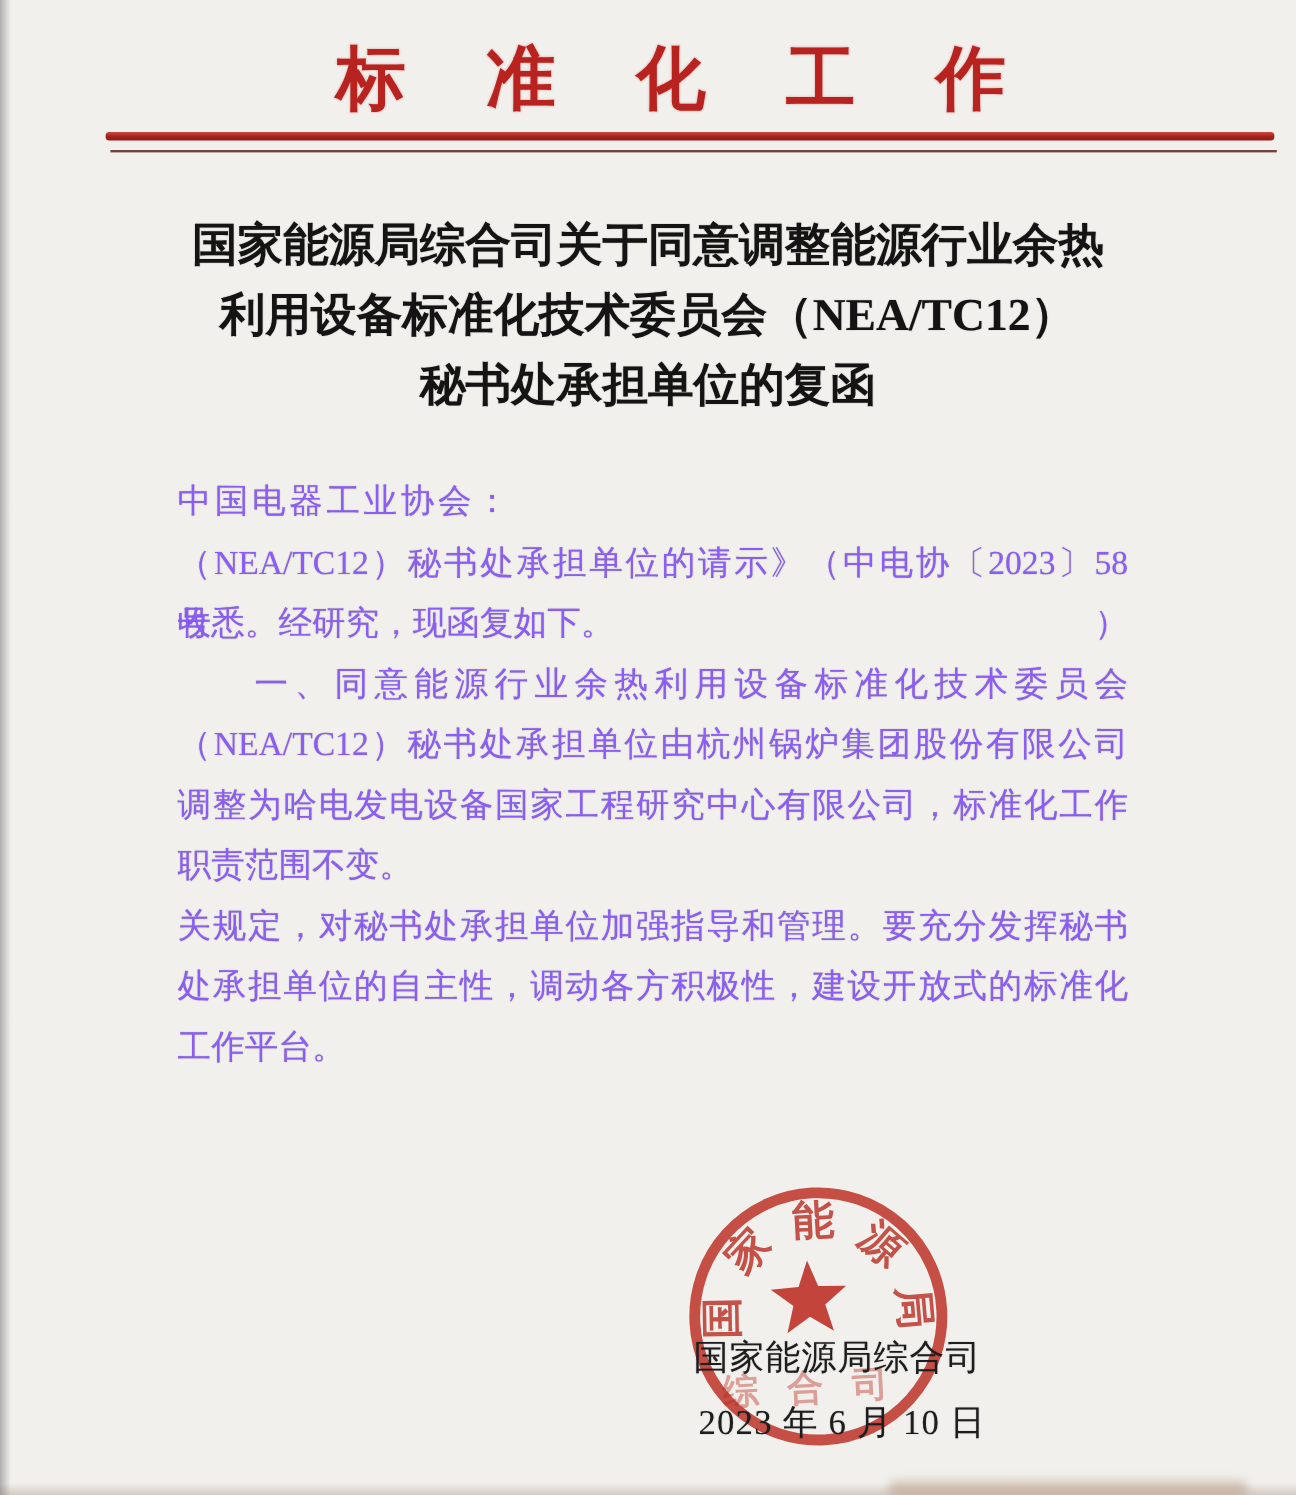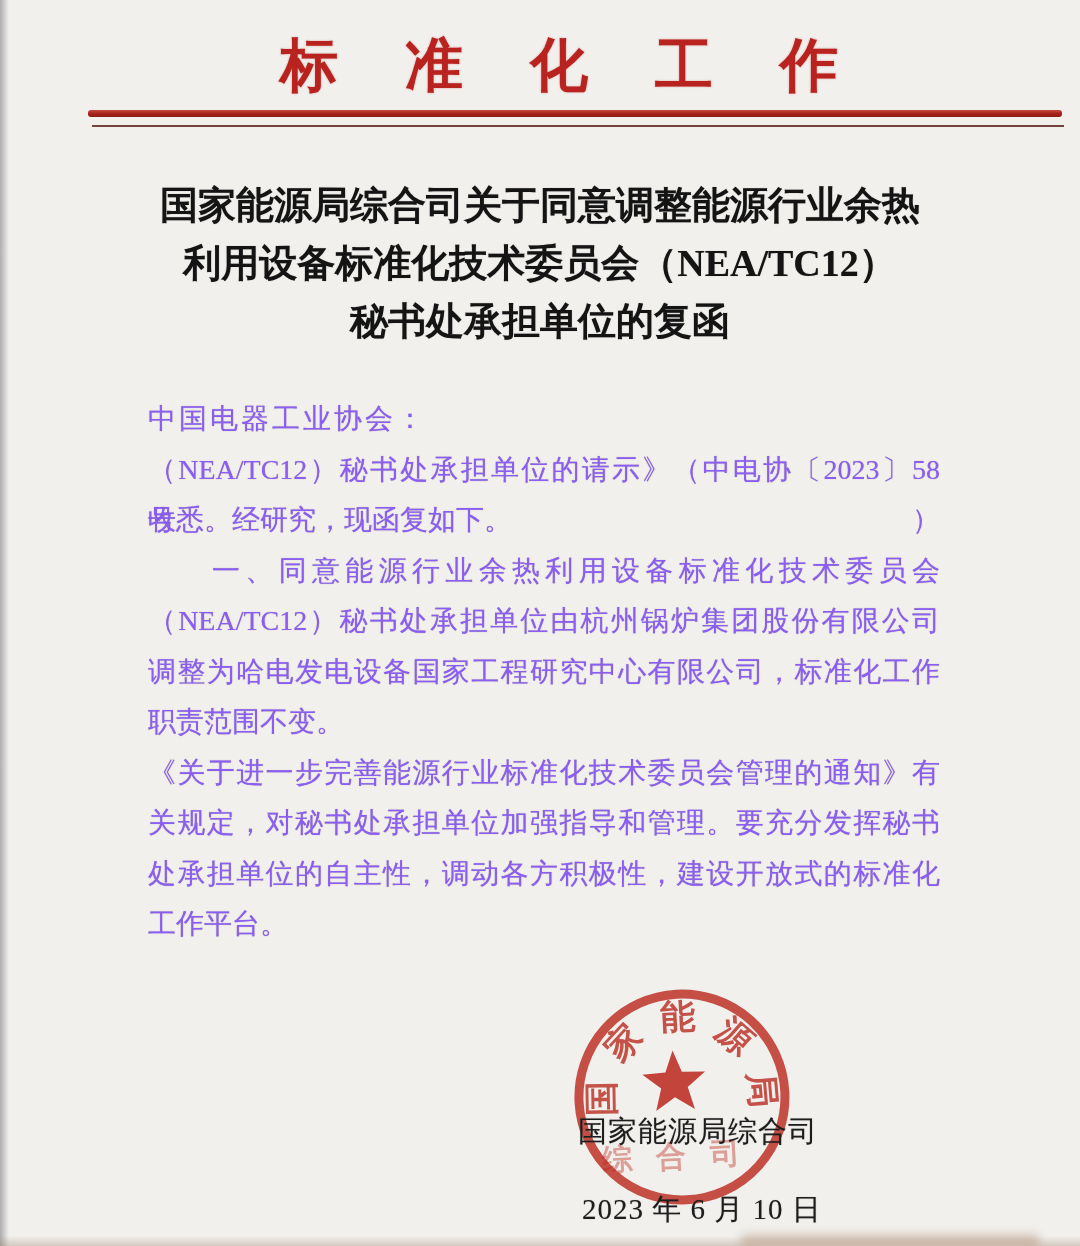--- a/index.html
+++ b/index.html
@@ -61,21 +61,20 @@
   
   .sign{
     position:absolute;left:578px;top:1112px;
     font-size:29px;color:#1d1d1d;letter-spacing:1px;
     text-shadow:0 0 1px rgba(25,25,25,0.38);
   }
   .date{
     position:absolute;left:582px;top:1166px;
     font-size:29px;color:#1d1d1d;letter-spacing:1px;
     text-shadow:0 0 1px rgba(25,25,25,0.38);
-    margin-top:24px;
   }
   
   .seal{
     position:absolute;left:558px;top:974px;width:248px;height:248px;
     mix-blend-mode:multiply;transform:rotate(-3deg);
   }
   .seal text{
     font-family:"Liberation Serif","DejaVu Serif",serif;
     font-weight:700;fill:#c5281d;
   }
@@ -96,21 +95,20 @@
   </div>
 
   <div class="body-block">
     <div class="line salutation">中国电器工业协会：</div>
     <div class="line justify">（NEA/TC12）秘书处承担单位的请示》（中电协〔2023〕58 号）</div>
     <div class="line">收悉。经研究，现函复如下。</div>
     <div class="line indent justify">一、同意能源行业余热利用设备标准化技术委员会</div>
     <div class="line justify">（NEA/TC12）秘书处承担单位由杭州锅炉集团股份有限公司</div>
     <div class="line justify">调整为哈电发电设备国家工程研究中心有限公司，标准化工作</div>
     <div class="line">职责范围不变。</div>
-    <div class="line justify">《关于进一步完善能源行业标准化技术委员会管理的通知》有</div>
     <div class="line justify">关规定，对秘书处承担单位加强指导和管理。要充分发挥秘书</div>
     <div class="line justify">处承担单位的自主性，调动各方积极性，建设开放式的标准化</div>
     <div class="line">工作平台。</div>
   </div>
 
   <svg class="seal" viewBox="0 0 248 248">
     <circle cx="124" cy="123" r="103" fill="none" stroke="#c5281d" stroke-width="9" opacity="0.80"></circle>
     <polygon points="117,76 125.2,97.7 148.4,98.8 130.3,113.3 136.4,135.7 117,123 97.6,135.7 103.7,113.3 85.6,98.8 108.8,97.7" fill="#c5281d" opacity="0.85"></polygon>
     <text x="0" y="0" transform="translate(44.1,120.2) rotate(-88)" font-size="35" text-anchor="middle" dominant-baseline="central" opacity="0.78">国</text>
     <text x="0" y="0" transform="translate(68.4,65.5) rotate(-44)" font-size="35" text-anchor="middle" dominant-baseline="central" opacity="0.78">家</text>

